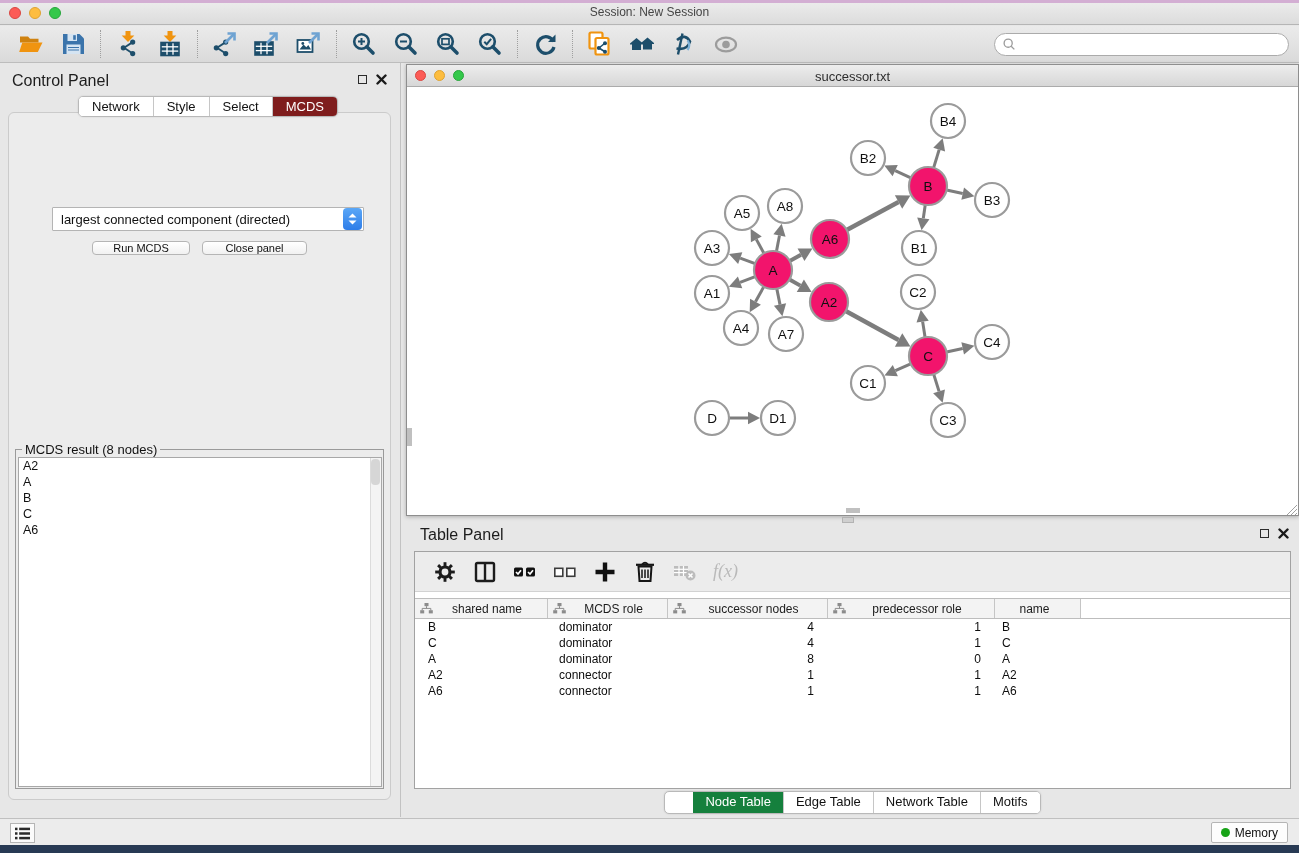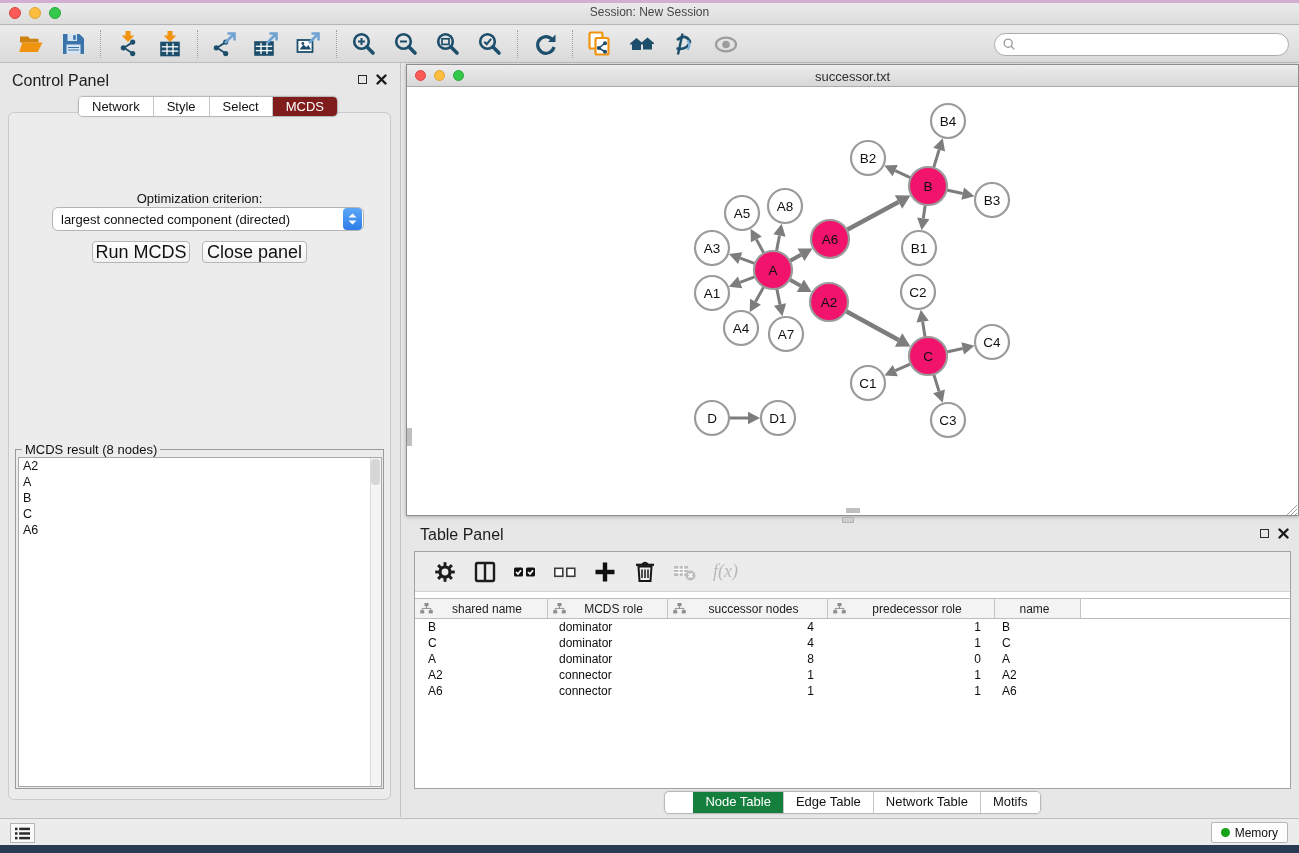--- a/index.html
+++ b/index.html
@@ -44,26 +44,26 @@
     border:1px solid #cbcbcb; border-radius:6px; }
   .ctabs { position:absolute; left:78px; top:33px; height:21px; display:flex; z-index:3;
     border:1px solid #b9b9b9; border-radius:5px; overflow:hidden; background:#fff;
     box-shadow:0 0 2px rgba(0,0,0,.12); }
   .ctab { padding:0 13px; font-size:13px; line-height:19px; color:#111; background:#fff;
     border-right:1px solid #c6c6c6; cursor:default; }
   .ctab:last-child { border-right:none; }
   .ctab.selected { background:#7f1d1d; color:#fff; }
   .crit-label { position:absolute; left:0; top:78px; width:100%; text-align:center; font-size:13px; color:#111; }
   .dropdown { position:absolute; left:43px; top:94px; width:312px; height:24px; background:#fff;
-    border:1px solid #b4b4b4; border-radius:6px; display:flex; align-items:center; }
+    border:1px solid #b4b4b4; border-radius:1px; display:flex; align-items:center; }
   .dropdown .dd-text { flex:1; font-size:13px; padding-left:8px; color:#111; white-space:nowrap; overflow:hidden; }
   .dd-stepper { width:19px; height:22px; margin-right:1px; background:linear-gradient(#5aa7f7,#2e7de8);
     border-radius:4px; display:flex; flex-direction:column; align-items:center; justify-content:center; gap:2px; }
-  .mac-btn { position:absolute; height:22px; background:linear-gradient(#ffffff,#f1f1f1);
-    border:1px solid #b5b5b5; border-radius:4px; font-size:18px; color:#111;
+  .mac-btn { position:absolute; height:14px; background:linear-gradient(#ffffff,#f1f1f1);
+    border:1px solid #b5b5b5; border-radius:4px; font-size:11px; color:#111;
     display:flex; align-items:center; justify-content:center; }
   .fieldset { position:absolute; left:6px; top:336px; width:369px; height:340px; border:1px solid #9a9a9a; }
   .fieldset .legend { position:absolute; left:6px; top:-8px; background:#ececec; padding:0 3px; font-size:13px; color:#111; }
   .mcds-list { position:absolute; left:2px; top:7px; width:364px; height:330px; background:#fff;
     border:1px solid #a8a8a8; overflow:hidden; }
   .mcds-item { font-size:12.5px; line-height:16px; padding-left:4px; color:#111; }
   .mcds-scroll { position:absolute; right:0; top:0; width:11px; height:100%; background:#f4f4f4; border-left:1px solid #dcdcdc; }
   .mcds-thumb { position:absolute; right:1px; top:1px; width:9px; height:26px; background:#d6d6d6; border-radius:4px; }
 
   
@@ -319,21 +319,20 @@
           </svg>
       </div>
     </div>
     <div class="ctabs" id="ctabs">
         <div class="ctab">Network</div>
         <div class="ctab">Style</div>
         <div class="ctab">Select</div>
         <div class="ctab selected">MCDS</div>
       </div>
     <div class="cp-content">
-      <div class="crit-label">Optimization criterion:</div>
       <div class="dropdown">
         <div class="dd-text">largest connected component (directed)</div>
         <div class="dd-stepper">
           <svg width="9" height="5" viewBox="0 0 9 5">
               <path d="M0.5 4.5 L4.5 0.5 L8.5 4.5z" fill="#fff"></path>
             </svg>
           <svg width="9" height="5" viewBox="0 0 9 5">
               <path d="M0.5 0.5 L4.5 4.5 L8.5 0.5z" fill="#fff"></path>
             </svg>
         </div>

